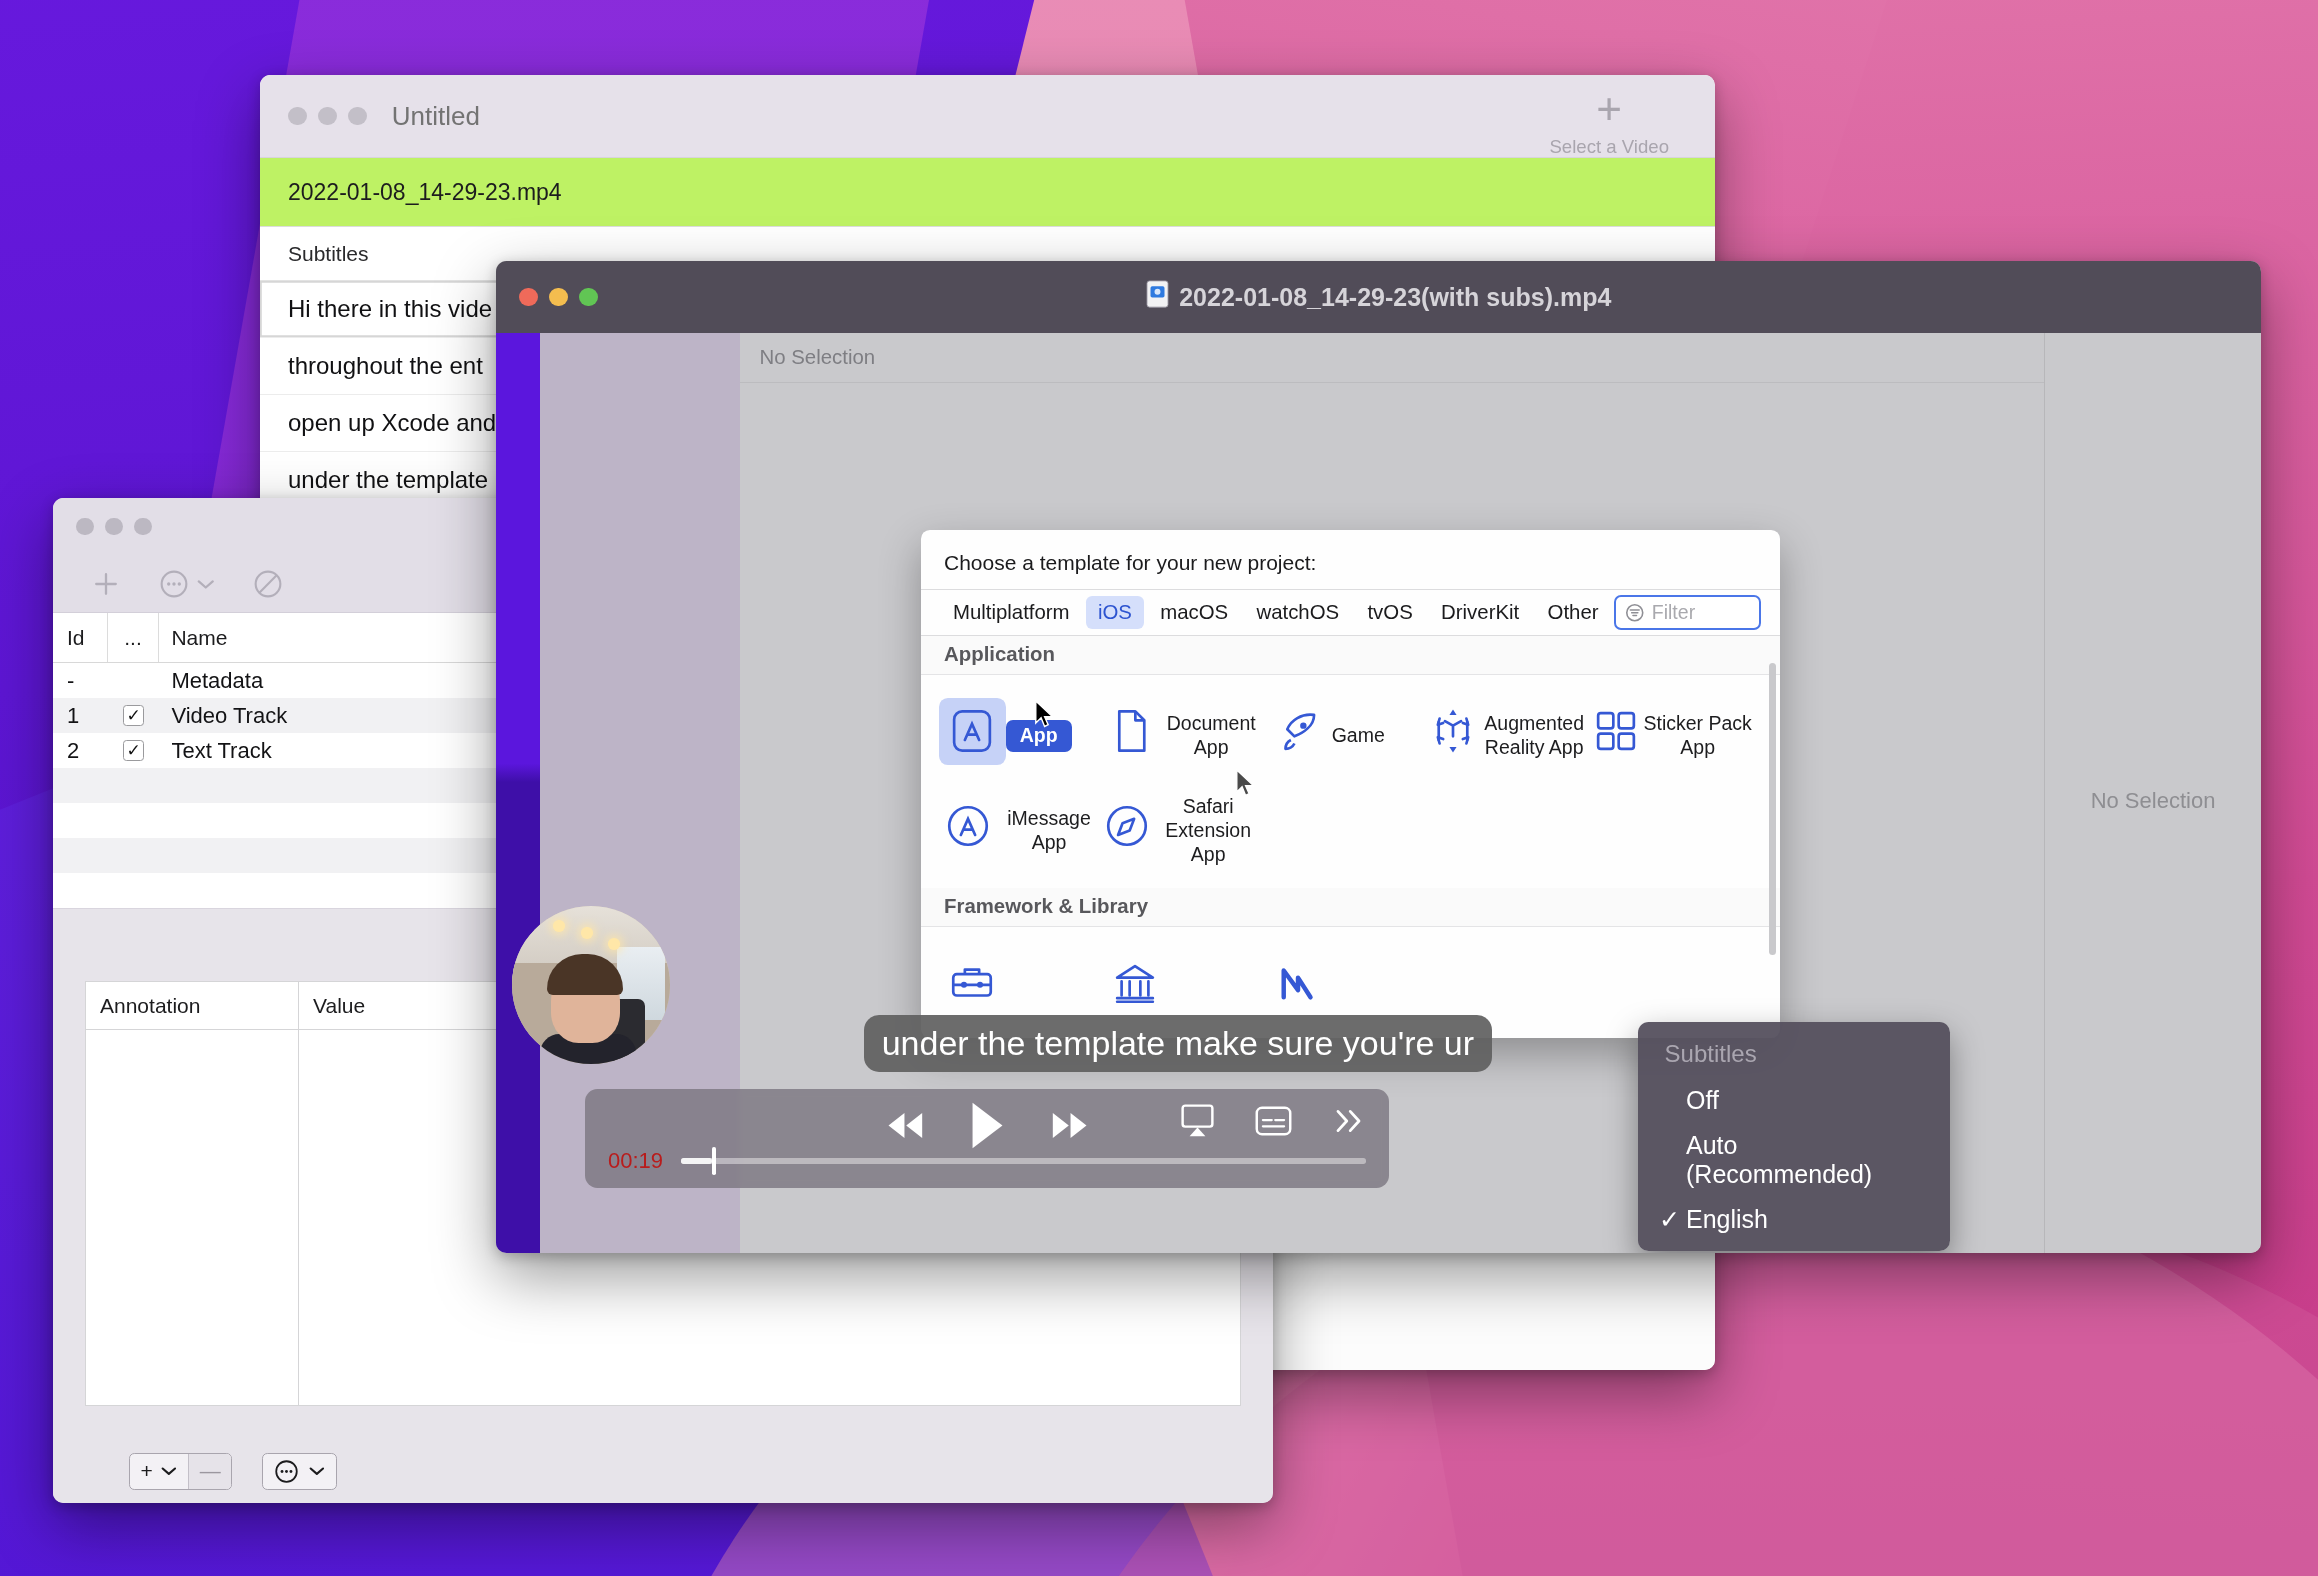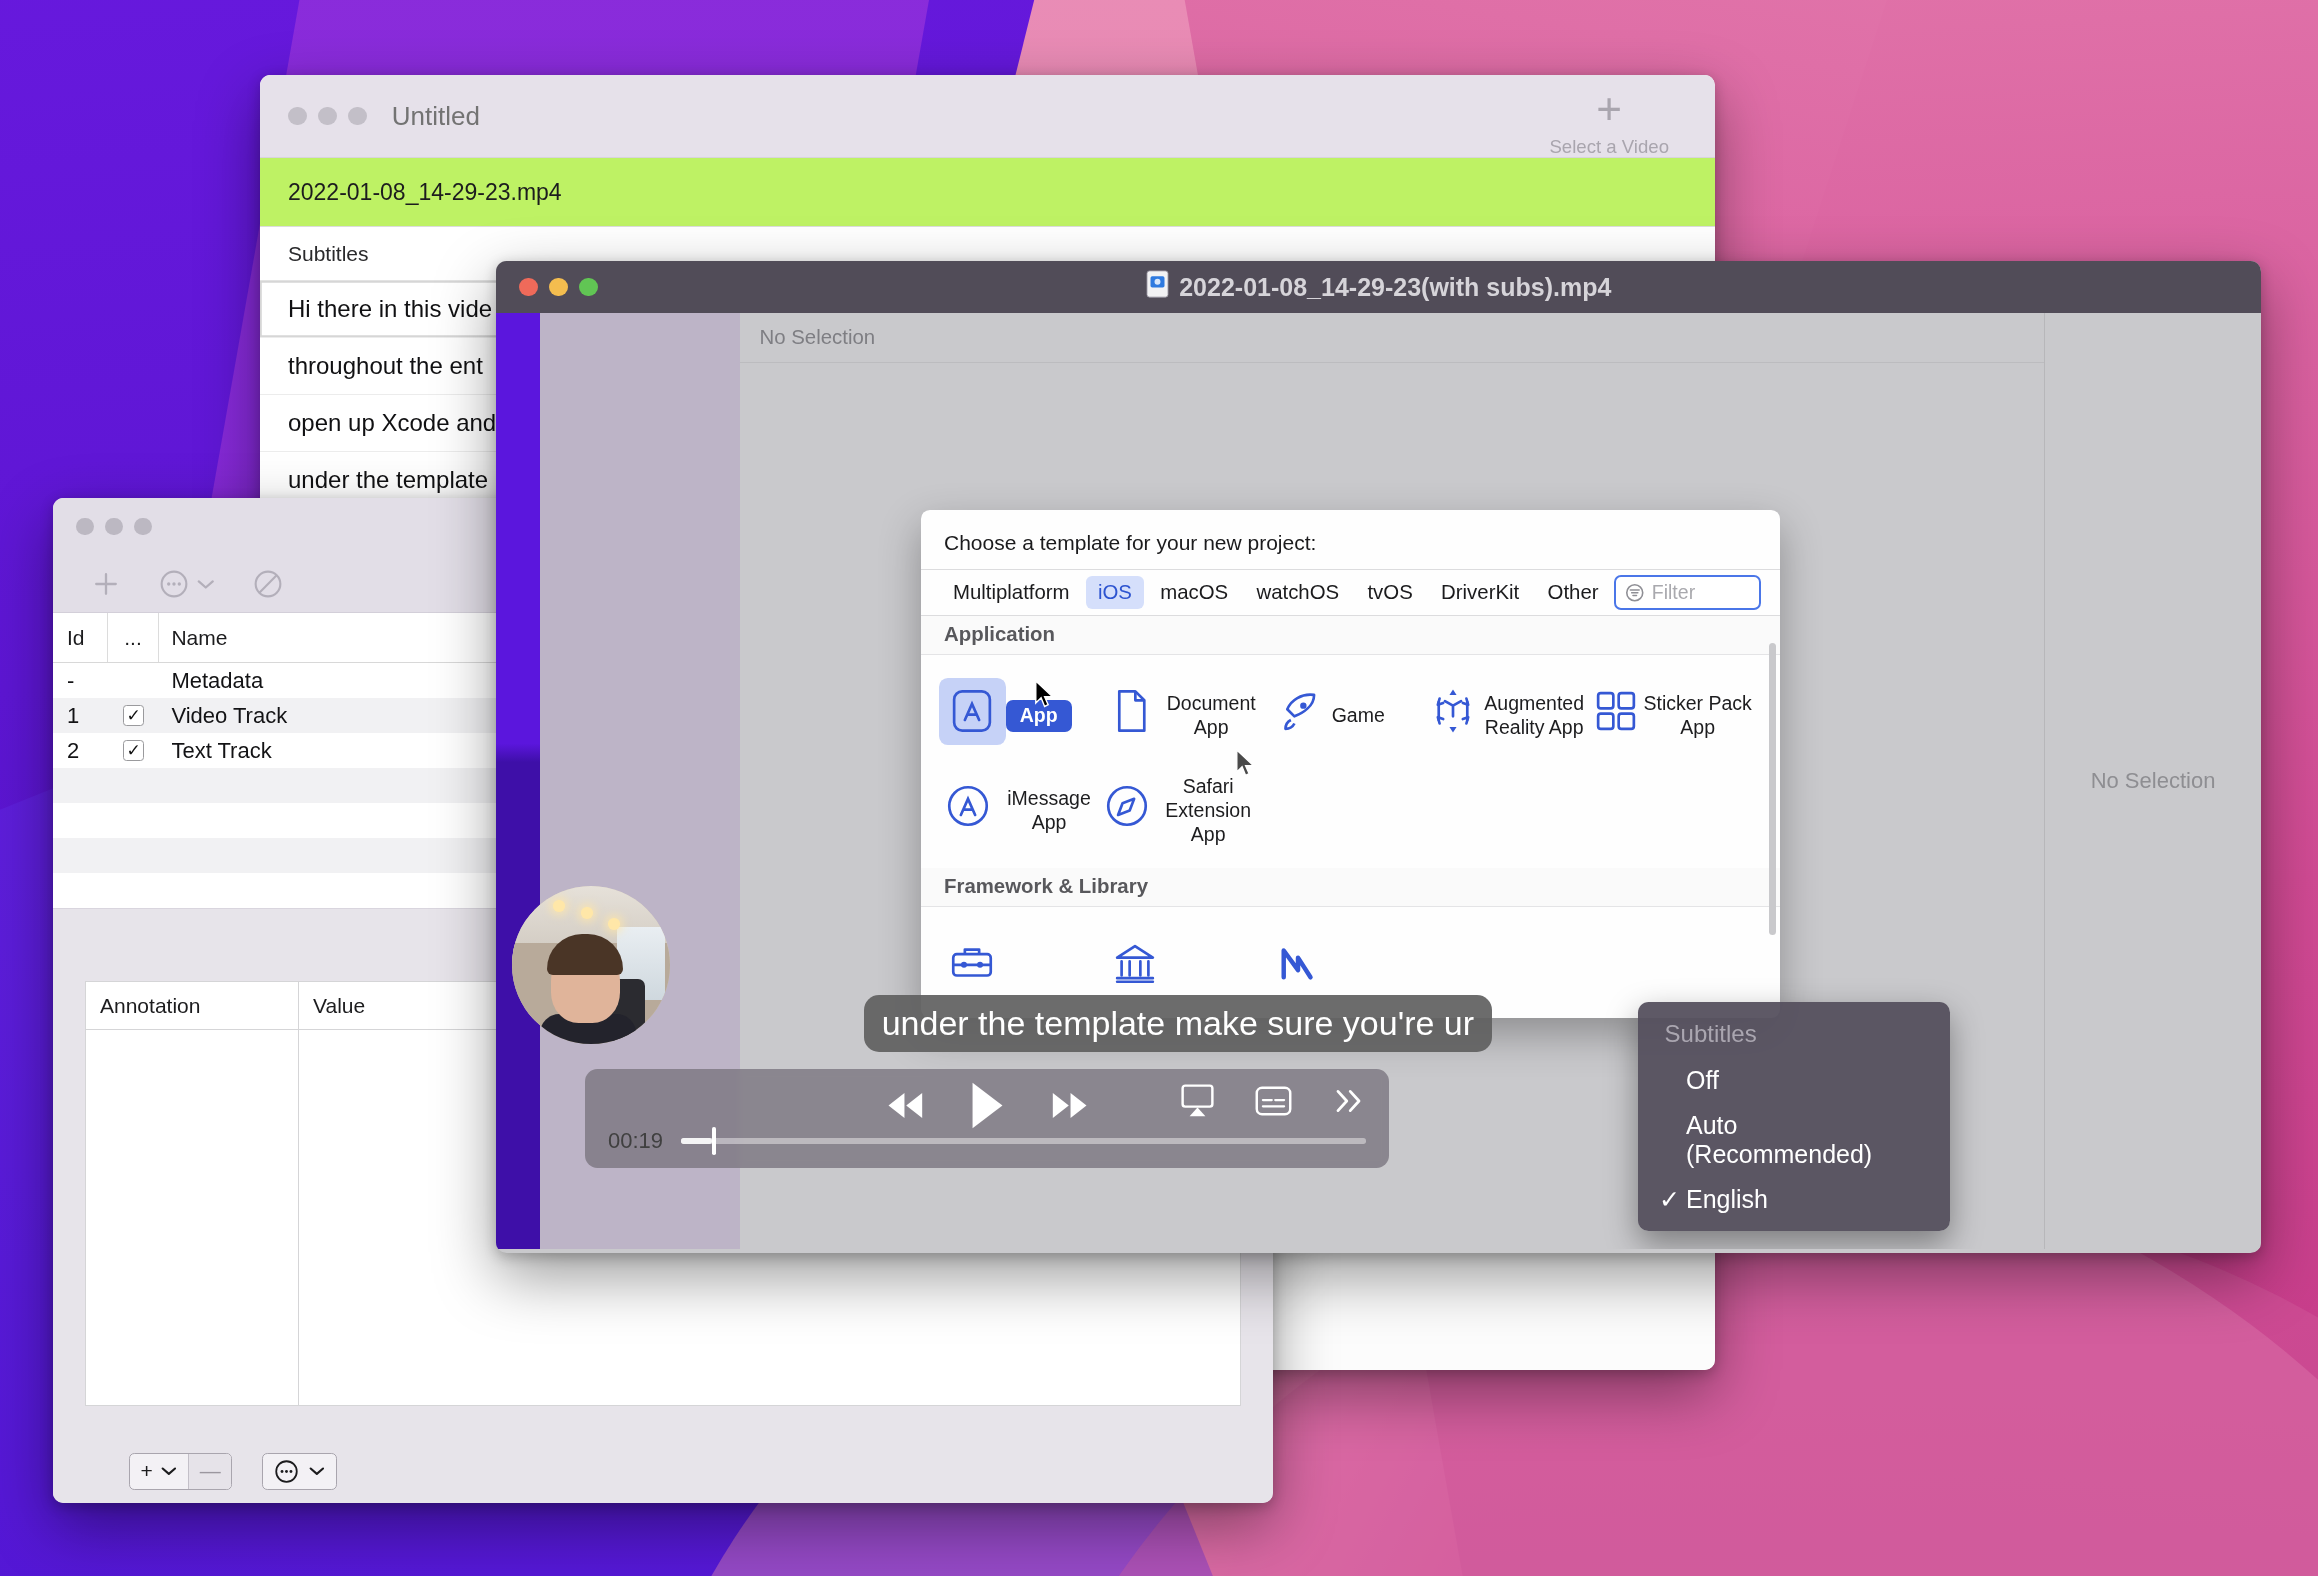--- a/index.html
+++ b/index.html
@@ -184,21 +184,21 @@
   }
   .seg > div:last-child { border-right: none; }
   .seg .dim { color: #9b979f; background: #e6e3e9; }
 
   
   #win-player {
     left: 496px; top: 261px; width: 1765px; height: 992px;
     background: #c9c9cc;
   }
   #win-player .titlebar {
-    height: 52px; background: #514c58;
+    height: 72px; background: #514c58;
     display: flex; align-items: center; padding: 0 23px;
     position: relative;
   }
   #win-player .tb-title {
     position: absolute; left: 0; right: 0; text-align: center;
     font-size: 25px; color: #d6d4d9; font-weight: 700;
     display: flex; align-items: center; justify-content: center; gap: 10.6px;
     pointer-events: none;
   }
   .player-body { position: relative; width: 100%; height: 936px; overflow: hidden; }
@@ -289,21 +289,21 @@
     position: absolute; left: 0; right: 0; top: 10.6px;
     display: flex; align-items: center; justify-content: center; gap: 34px;
   }
   .transport .rightbtns {
     position: absolute; right: 23px; top: 14px; display: flex; align-items: center; gap: 39px;
   }
   .scrub-row {
     position: absolute; left: 23px; right: 23px; bottom: 14px;
     display: flex; align-items: center; gap: 17.7px;
   }
-  .time { font-size: 22px; color: #404040; font-variant-numeric: tabular-nums; }
+  .time { font-size: 22px; color: #b91c1c; font-variant-numeric: tabular-nums; }
   .scrub { flex: 1; height: 5.3px; background: rgba(255,255,255,.42); border-radius: 2.7px; position: relative; }
   .scrub .filled { position: absolute; left: 0; top: 0; height: 100%; width: 4.5%; background: rgba(255,255,255,.85); border-radius: 2.7px; }
   .scrub .knob { position: absolute; left: 4.5%; top: -11.5px; width: 4.4px; height: 28px; background: #fff; border-radius: 1.8px; }
 
   
   .subs-popup {
     position: absolute; left: 1142px; bottom: 17.7px; width: 312px;
     background: rgba(84,79,92,.94); border-radius: 10.6px;
     box-shadow: 0 12.4px 32px rgba(0,0,0,.38);
     padding: 14px 0 8.9px; z-index: 30;

